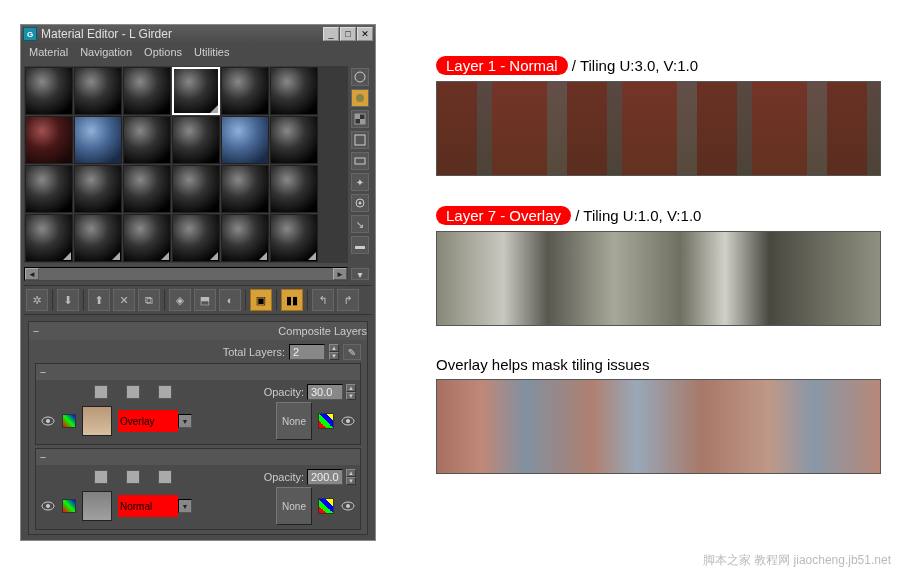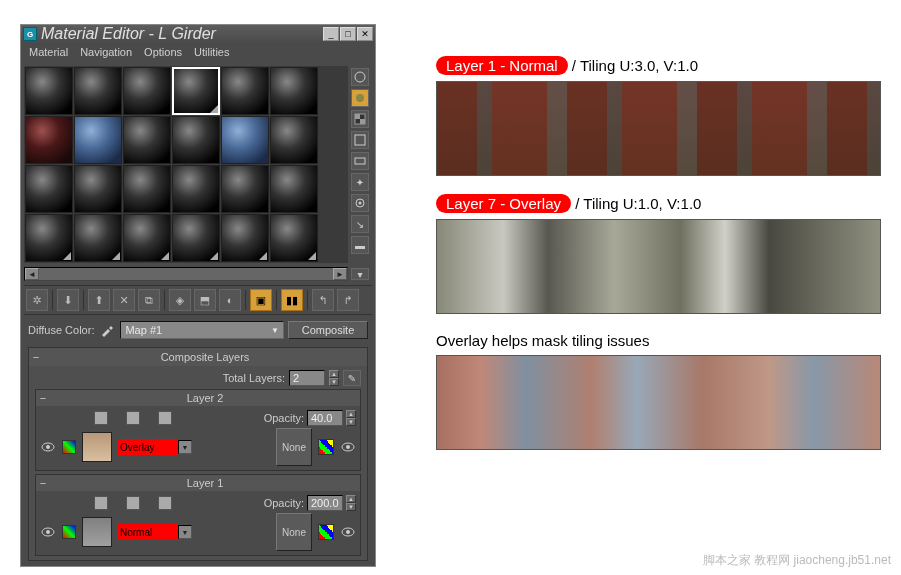--- a/index.html
+++ b/index.html
@@ -4,21 +4,21 @@
 <style>
   * { box-sizing: border-box; margin: 0; padding: 0; font-family: Tahoma, Arial, sans-serif; }
   body { background: #fff; width: 901px; height: 575px; position: relative; }
   .container { display: flex; gap: 60px; padding: 24px 20px; }
   
   
   .me-window { width: 356px; background: #4a4a4a; border: 1px solid #888; display: flex; flex-direction: column; }
   .me-titlebar { height: 18px; background: linear-gradient(#5d5d5d,#4a4a4a); display: flex; align-items: center; padding: 0 2px; }
   .me-titlebar .icon { width: 14px; height: 14px; background: #1a8fa8; border: 1px solid #0a5a6a; margin-right: 4px; display:flex;align-items:center;justify-content:center; }
   .me-titlebar .icon span{color:#fff;font-size:8px;font-weight:bold;}
-  .me-title { flex: 1; color: #e0e0e0; font-size: 16px; font-style: italic; }
+  .me-title { flex: 1; color: #e0e0e0; font-size: 12px; }
   .win-btns { display: flex; gap: 1px; }
   .win-btn { width: 16px; height: 14px; background: #c0c0c0; border: 1px outset #ddd; font-size: 9px; display:flex;align-items:center;justify-content:center; color:#000; }
   
   .me-menubar { height: 20px; display: flex; gap: 12px; padding: 3px 8px; color: #d0d0d0; font-size: 11px; }
   .me-menubar span { cursor: default; }
   
   .me-body { flex:1; display:flex; flex-direction:column; padding:3px; gap:4px; }
   .slot-row { display:flex; }
   .slot-area { flex:1; background:#3a3a3a; display:flex; flex-direction:column; gap:1px; padding:1px; }
   .slot-grid-row { display:flex; gap:1px; }
@@ -48,50 +48,50 @@
   .param-row { display:flex; align-items:center; gap:4px; padding:2px 4px; color:#ccc; font-size:11px;}
   .param-row label{}
   .dropper { width:18px;height:14px; display:flex;align-items:center;justify-content:center;}
   .map-select { flex:1; height:18px; background:#888; border:1px inset #666; color:#e8e8e8; font-size:11px; padding:0 4px; display:flex; align-items:center; justify-content:space-between;}
   .map-select .dd{font-size:8px;}
   .map-type-btn { width:80px; height:18px; background:#5a5a5a; border:1px outset #777; color:#ddd; font-size:11px; display:flex;align-items:center;justify-content:center;}
   
   .rollout { margin:2px 4px; border:1px solid #333; background:#4f4f4f; }
   .rollout-title { height:18px; background:#555; display:flex; align-items:center; color:#ccc; font-size:11px; position:relative;}
   .rollout-title .minus{width:14px;text-align:center;color:#ccc;}
-  .rollout-title .label{flex:1;text-align:center;}
+  .rollout-title .label{flex:1;text-align:right;}
   .rollout-body { padding:4px 6px; display:flex; flex-direction:column; gap:3px;}
   .tot-row { display:flex; justify-content:flex-end; align-items:center; gap:4px; color:#ccc; font-size:11px;}
   .spinner { width:36px; height:16px; background:#888; border:1px inset #555; color:#eee; font-size:11px; padding:0 3px; display:flex;align-items:center;}
   .spin-arrows{width:10px;height:16px;display:flex;flex-direction:column;}
   .spin-arrows div{flex:1;background:#666;border:1px outset #888;font-size:6px;display:flex;align-items:center;justify-content:center;color:#ccc;}
   .pick-btn{width:18px;height:16px;background:#555;border:1px solid #666;display:flex;align-items:center;justify-content:center;color:#ccc;font-size:10px;}
   
   .layer-sub { border:1px solid #333; background:#4a4a4a; }
   .layer-sub-title { height:16px; background:#555; display:flex;align-items:center;color:#ccc;font-size:11px;}
   .layer-sub-title .minus{width:14px;text-align:center;}
   .layer-sub-title .label{flex:1;text-align:center;}
   .layer-sub-body { padding:4px; display:flex; flex-direction:column; gap:2px;}
   .layer-icons { display:flex; gap:18px; align-items:center; padding-left:54px;}
   .li-btn{width:14px;height:14px;background:#aaa;border:1px solid #555;}
   .layer-main { display:flex; align-items:center; gap:6px;}
   .eye{width:16px;height:14px;}
   .rgb-box{width:14px;height:14px;background:linear-gradient(45deg,#f00,#0f0,#00f);border:1px solid #333;}
   .tex-thumb{width:30px;height:30px;border:1px solid #222;}
   .tex-thumb.t1{background:linear-gradient(#b89878,#d8c0a0);}
   .tex-thumb.t2{background:linear-gradient(#808080,#a0a0a0);}
-  .blend-box{width:60px;height:16px;background:#f00;color:#000;font-size:10px;padding:0 2px;display:flex;align-items:center;}
+  .blend-box{width:60px;height:22px;background:#f00;color:#000;font-size:10px;padding:0 2px;display:flex;align-items:center;}
   .blend-wrap{display:flex;align-items:center;}
   .dd-sm{width:14px;height:14px;background:#888;border:1px inset #555;font-size:7px;display:flex;align-items:center;justify-content:center;color:#222;}
   .op-row{display:flex;align-items:center;gap:3px;color:#ccc;font-size:11px;}
   .none-btn{width:36px;height:38px;background:#5a5a5a;border:1px outset #777;color:#ccc;font-size:10px;display:flex;align-items:center;justify-content:center;}
   .color-box{width:16px;height:16px;border:1px solid #333;background:linear-gradient(45deg,#f00 25%,#0f0 25% 50%,#00f 50% 75%,#ff0 75%);}
   
   
-  .right-col { flex:1; display:flex; flex-direction:column; gap:18px; padding-top:32px;}
+  .right-col { flex:1; display:flex; flex-direction:column; gap:30px; padding-top:32px;}
   .anno-block {}
   .anno-label { font-size:15px; color:#000; margin-bottom:6px; font-family:"Century Gothic",Arial,sans-serif;}
   .pill { display:inline-block; background:#f00; color:#fff; border-radius:12px; padding:1px 10px 1px 10px; font-size:15px;}
   .tex-strip { width:445px; height:95px; border:1px solid #555;}
   .strip1 { background: repeating-linear-gradient(90deg,#a06858 0 40px,#8898a0 40px 55px,#b07060 55px 110px,#98a8b0 110px 130px), linear-gradient(#a87868,#907058); background-blend-mode:multiply;}
   .strip2 { background: linear-gradient(90deg,#888878 0%,#c8c8c0 15%,#585850 25%,#a8a898 40%,#707060 55%,#d0d0c8 65%,#484840 75%,#909080 100%);}
   .strip3 { background: linear-gradient(90deg,#a87060 0%,#c08878 10%,#8090a0 20%,#b08070 35%,#98a8b8 45%,#a87868 60%,#c09888 75%,#8898a8 85%,#b88878 100%);}
   
   .watermark{position:absolute;bottom:6px;right:10px;color:#bbb;font-size:12px;}
 </style>
@@ -233,64 +233,50 @@
         <div class="tb-btn">◐</div>
         <div class="tb-sep"></div>
         <div class="tb-btn yel">▣</div>
         <div class="tb-sep"></div>
         <div class="tb-btn yel">▮▮</div>
         <div class="tb-sep"></div>
         <div class="tb-btn">↰</div>
         <div class="tb-btn">↱</div>
       </div>
 
-      <div class="param-row">
-        <label>Diffuse Color:</label>
-        <div class="dropper">
-            <svg width="14" height="14" viewBox="0 0 14 14">
-              <path d="M2 12 L8 6 L10 8 L4 14 Z M9 5 L11 3 L13 5 L11 7 Z" fill="#ccc"></path>
-            </svg>
-          </div>
-        <div class="map-select">
-            <span>Map #1</span>
-            <span class="dd">▼</span>
-          </div>
-        <div class="map-type-btn">Composite</div>
-      </div>
 
       <div class="rollout">
         <div class="rollout-title">
           <span class="minus">−</span>
           <span class="label">Composite Layers</span>
         </div>
         <div class="rollout-body">
           <div class="tot-row">
             <span>Total Layers:</span>
             <div class="spinner">2</div>
             <div class="spin-arrows">
                 <div>▲</div>
                 <div>▼</div>
               </div>
             <div class="pick-btn">✎</div>
           </div>
 
           <div class="layer-sub">
             <div class="layer-sub-title">
               <span class="minus">−</span>
-              <span class="label">Layer 2</span>
             </div>
             <div class="layer-sub-body">
               <div class="layer-icons">
                 <div class="li-btn"></div>
                 <div class="li-btn"></div>
                 <div class="li-btn"></div>
                 <div style="flex:1"></div>
                 <div class="op-row">
                   <span>Opacity:</span>
-                  <div class="spinner">40.0</div>
+                  <div class="spinner">30.0</div>
                   <div class="spin-arrows">
                       <div>▲</div>
                       <div>▼</div>
                     </div>
                 </div>
               </div>
               <div class="layer-main">
                 <svg class="eye" viewBox="0 0 16 14">
                     <ellipse cx="8" cy="7" rx="6" ry="4" fill="none" stroke="#ccc"></ellipse>
                     <circle cx="8" cy="7" r="2" fill="#ccc"></circle>
@@ -310,21 +296,20 @@
                     <ellipse cx="8" cy="7" rx="6" ry="4" fill="none" stroke="#ccc"></ellipse>
                     <circle cx="8" cy="7" r="2" fill="#ccc"></circle>
                   </svg>
               </div>
             </div>
           </div>
 
           <div class="layer-sub">
             <div class="layer-sub-title">
               <span class="minus">−</span>
-              <span class="label">Layer 1</span>
             </div>
             <div class="layer-sub-body">
               <div class="layer-icons">
                 <div class="li-btn"></div>
                 <div class="li-btn"></div>
                 <div class="li-btn"></div>
                 <div style="flex:1"></div>
                 <div class="op-row">
                   <span>Opacity:</span>
                   <div class="spinner">200.0</div>

